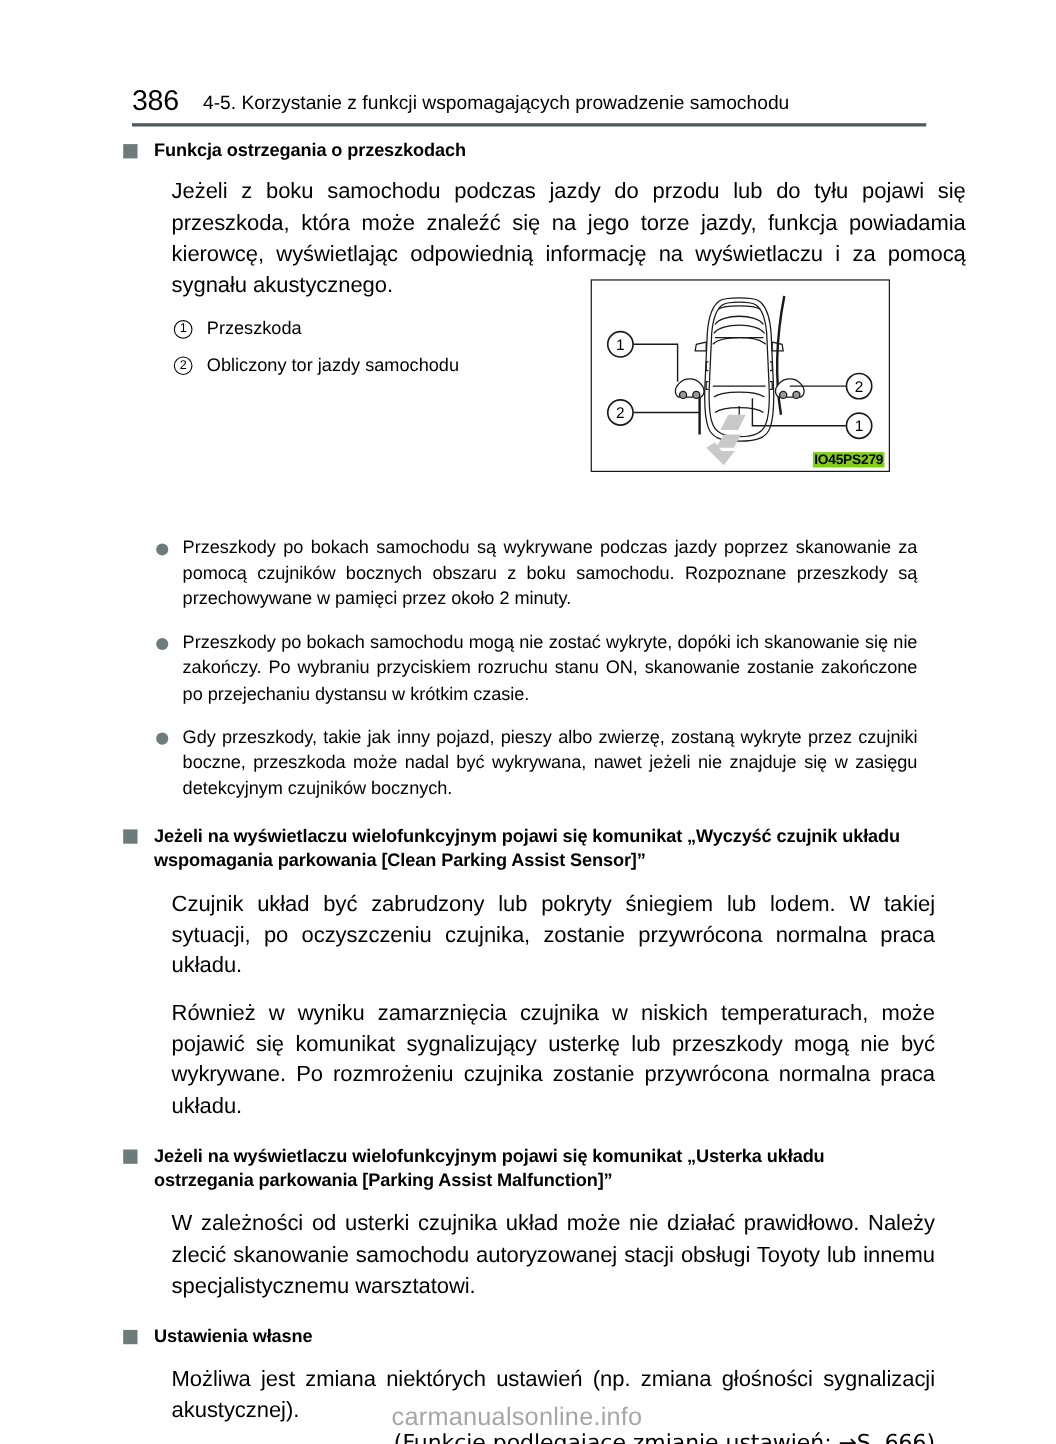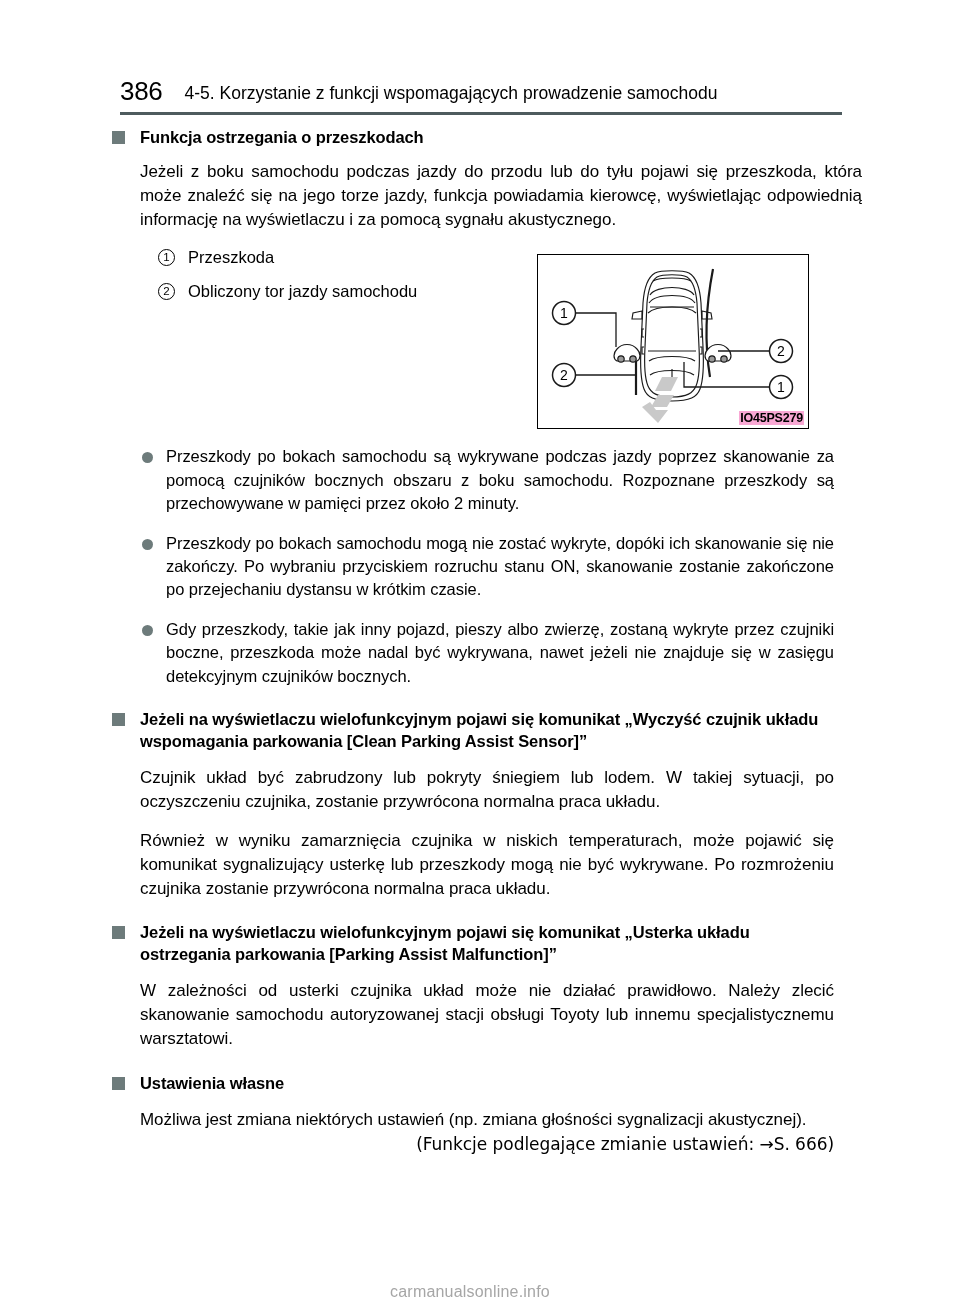--- a/index.html
+++ b/index.html
@@ -77,22 +77,22 @@
     position: absolute;
     left: 0;
     top: 5px;
     width: 13px;
     height: 13px;
     background: #6d7b7b;
   }
 
   
   .para {
-    margin-left: 28px;
-    font-size: 17px;
+    margin-left: 44px;
+    font-size: 20px;
     line-height: 1.42;
     text-align: justify;
     letter-spacing: -0.05px;
   }
   .para.nojust { text-align: right; }
 
   
   .bul {
     position: relative;
     margin-left: 28px;
@@ -150,33 +150,33 @@
     background: #ffffff;
   }
   .figure svg { display: block; }
   .fig-code {
     position: absolute;
     right: 4px;
     bottom: 3px;
     font-size: 12.5px;
     font-weight: bold;
     letter-spacing: -0.2px;
-    background: #f9a8d4;
+    background: #84cc16;
     padding: 0 1px;
   }
 
   
   .watermark {
     position: absolute;
     left: 0;
     bottom: 12px;
     width: 960px;
     text-align: center;
     padding-right: 20px;
-    font-size: 16px;
+    font-size: 23px;
     color: #a6a6a6;
     letter-spacing: 0.2px;
   }
 
   .arrow { font-family: "DejaVu Sans", sans-serif; }
 </style>
 </head>
 <body>
 
 <div class="page">

